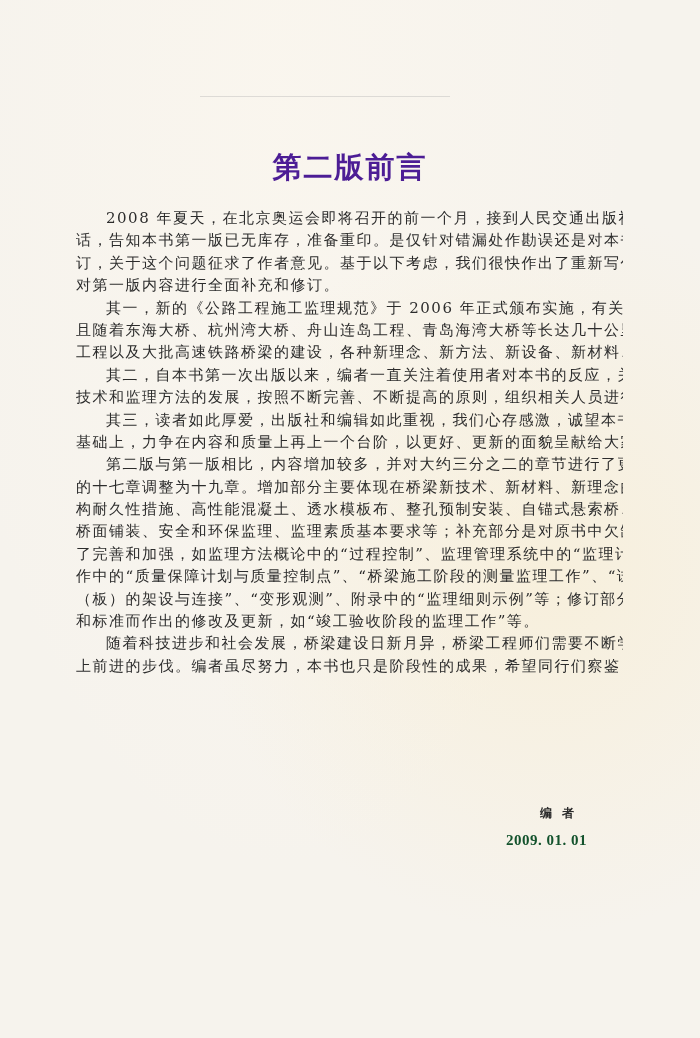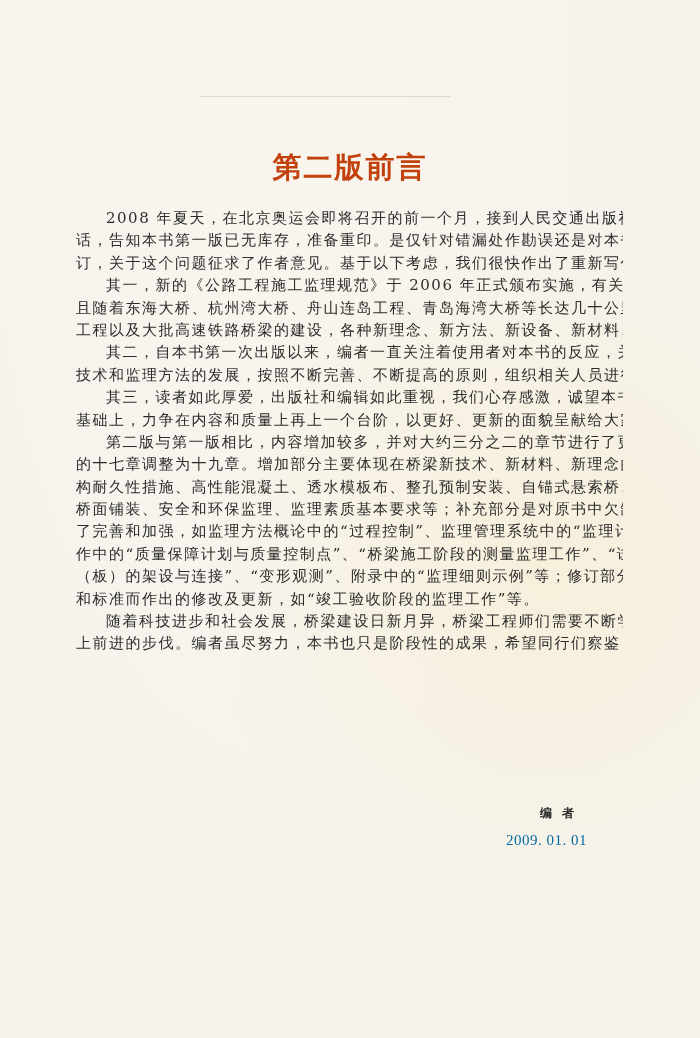--- a/index.html
+++ b/index.html
@@ -19,59 +19,60 @@
   }
   .bleed-line {
     position: absolute; left: 200px; top: 96px; width: 250px; height: 1px;
     background: rgba(170,170,170,0.35);
   }
   .title {
     position: absolute; left: 0; width: 700px; top: 148px;
     text-align: center;
     font-family: "DejaVu Sans", "Liberation Sans", sans-serif;
     font-size: 29px; font-weight: bold; letter-spacing: 2px;
-    color: #c2410c;
+    color: #4c1d95;
   }
   .body-text {
     position: absolute; left: 76px; top: 207px; width: 547px;
     font-size: 15px; line-height: 22.4px;
     letter-spacing: 1.5px;
     text-align: justify;
     color: #2c2c2c;
   }
   .line { display: block; white-space: nowrap; overflow: hidden; height: 22.4px; text-align: justify; text-align-last: justify; }
   .line.last { text-align-last: left; }
   .line.indent { padding-left: 30px; }
   .signature {
     position: absolute; left: 540px; top: 805px;
     font-family: "DejaVu Sans", "Liberation Sans", sans-serif;
     font-size: 12px; font-weight: bold; letter-spacing: 10px;
     color: #2a2a2a;
   }
   .date {
     position: absolute; left: 506px; top: 832px;
     font-family: "Liberation Serif", "DejaVu Serif", serif;
-    font-size: 15px; font-weight: normal; letter-spacing: 0.5px;
-    color: #0369a1;
+    font-size: 15px; font-weight: bold; letter-spacing: 0.5px;
+    color: #14532d;
   }
 </style>
 </head>
 <body>
 
 <div class="page-bg"></div>
 <div class="bleed-line"></div>
 
 <h1 class="title" style="margin:0;">第二版前言</h1>
 
 <div class="body-text">
 
   <div>
     <span class="line indent">2008 年夏天，在北京奥运会即将召开的前一个月，接到人民交通出版社曲乐副编审的电</span>
     <span class="line">话，告知本书第一版已无库存，准备重印。是仅针对错漏处作勘误还是对本书内容进行补充修</span>
     <span class="line">订，关于这个问题征求了作者意见。基于以下考虑，我们很快作出了重新写作第二版的决定，</span>
+    <span class="line last">对第一版内容进行全面补充和修订。</span>
   </div>
 
   <div>
     <span class="line indent">其一，新的《公路工程施工监理规范》于 2006 年正式颁布实施，有关行业标准也有更新，而</span>
     <span class="line">且随着东海大桥、杭州湾大桥、舟山连岛工程、青岛海湾大桥等长达几十公里的大型跨海桥梁</span>
     <span class="line">工程以及大批高速铁路桥梁的建设，各种新理念、新方法、新设备、新材料、新工艺不断出现，我</span>
   </div>
 
   <div>
     <span class="line indent">其二，自本书第一次出版以来，编者一直关注着使用者对本书的反应，关注着国内外桥梁</span>

